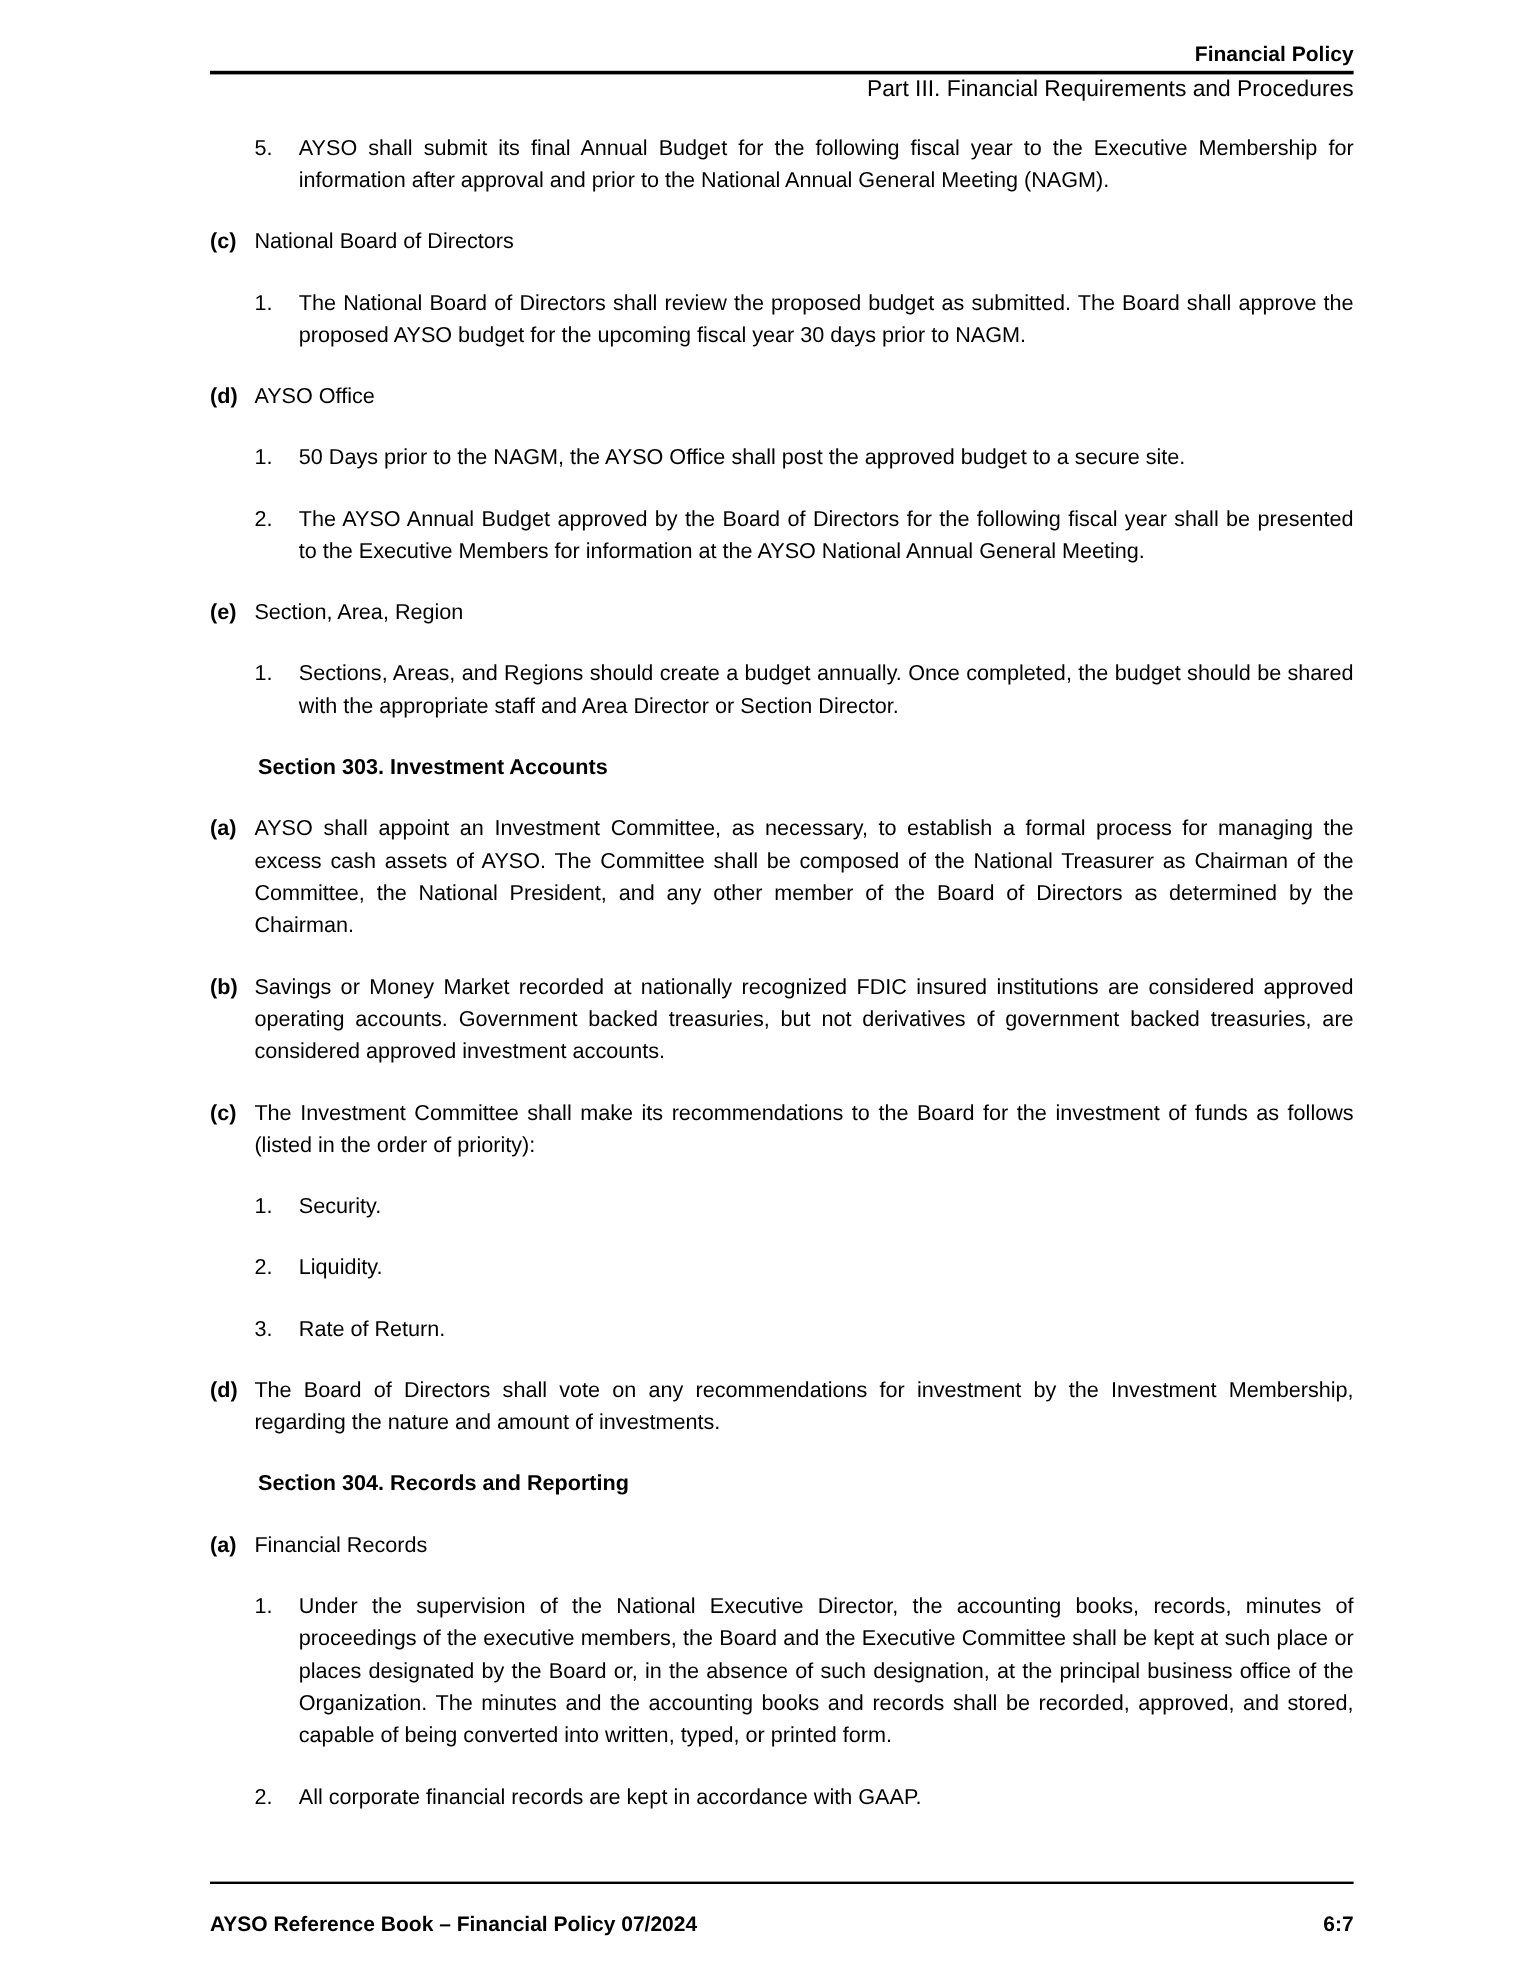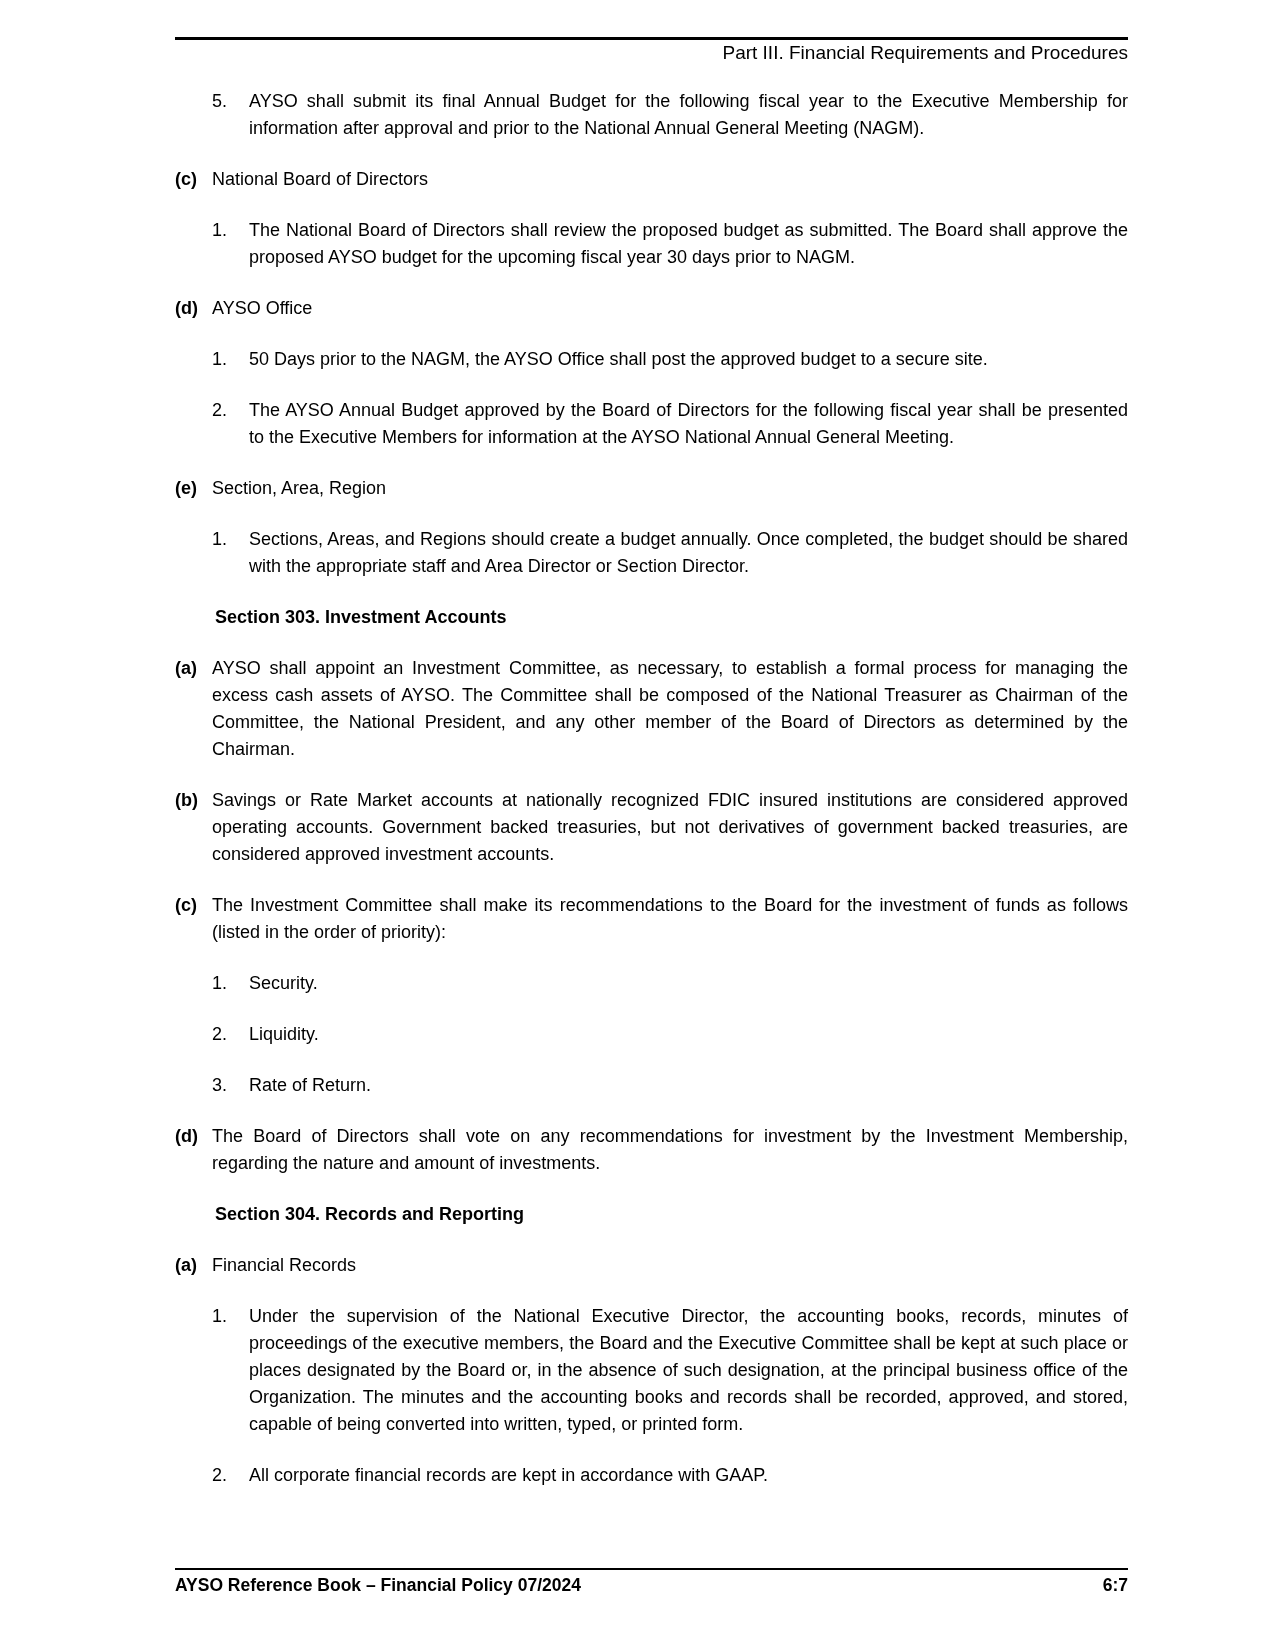--- a/index.html
+++ b/index.html
@@ -27,28 +27,29 @@
   .lettered > .label { flex: none; width: 37px; font-weight: bold; }
   .numbered { display: flex; padding-left: 37px; }
   .numbered > .label { flex: none; width: 37px; }
   .block .text { flex: 1; text-align: justify; }
 
   
   .footer { position: absolute; left: 175px; top: 1568px; width: 953px; }
   .footer-rule { border: none; border-top: 2.5px solid #000; }
   .footer-row {
     display: flex; justify-content: space-between;
-    font-weight: bold; font-size: 17.5px; line-height: 26px; padding-top: 2px;
+    font-weight: bold; font-size: 17.5px; line-height: 26px; padding-top: 20px;
   }
 </style>
 </head>
 <body>
 
 <div class="page">
   <div class="header">
+    <div class="header-title">Financial Policy</div>
     <hr class="header-rule">
     <div class="header-subtitle">Part III. Financial Requirements and Procedures</div>
   </div>
 
   <div class="doc-body">
       <div class="block numbered">
         <span class="label">5.</span>
         <div class="text">AYSO shall submit its final Annual Budget for the following fiscal year to the Executive Membership for information after approval and prior to the National Annual General Meeting (NAGM).</div>
       </div>
       <div class="block lettered">
@@ -79,21 +80,21 @@
         <span class="label">1.</span>
         <div class="text">Sections, Areas, and Regions should create a budget annually. Once completed, the budget should be shared with the appropriate staff and Area Director or Section Director.</div>
       </div>
       <div class="block heading">Section 303. Investment Accounts</div>
       <div class="block lettered">
         <span class="label">(a)</span>
         <div class="text">AYSO shall appoint an Investment Committee, as necessary, to establish a formal process for managing the excess cash assets of AYSO. The Committee shall be composed of the National Treasurer as Chairman of the Committee, the National President, and any other member of the Board of Directors as determined by the Chairman.</div>
       </div>
       <div class="block lettered">
         <span class="label">(b)</span>
-        <div class="text">Savings or Rate Market accounts at nationally recognized FDIC insured institutions are considered approved operating accounts. Government backed treasuries, but not derivatives of government backed treasuries, are considered approved investment accounts.</div>
+        <div class="text">Savings or Money Market recorded at nationally recognized FDIC insured institutions are considered approved operating accounts. Government backed treasuries, but not derivatives of government backed treasuries, are considered approved investment accounts.</div>
       </div>
       <div class="block lettered">
         <span class="label">(c)</span>
         <div class="text">The Investment Committee shall make its recommendations to the Board for the investment of funds as follows (listed in the order of priority):</div>
       </div>
       <div class="block numbered">
         <span class="label">1.</span>
         <div class="text">Security.</div>
       </div>
       <div class="block numbered">

